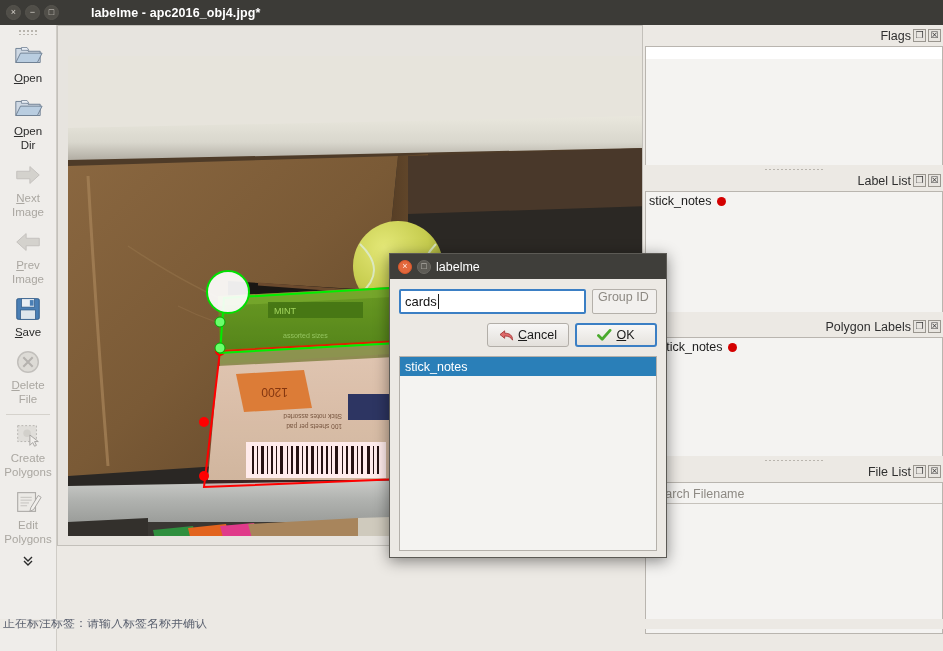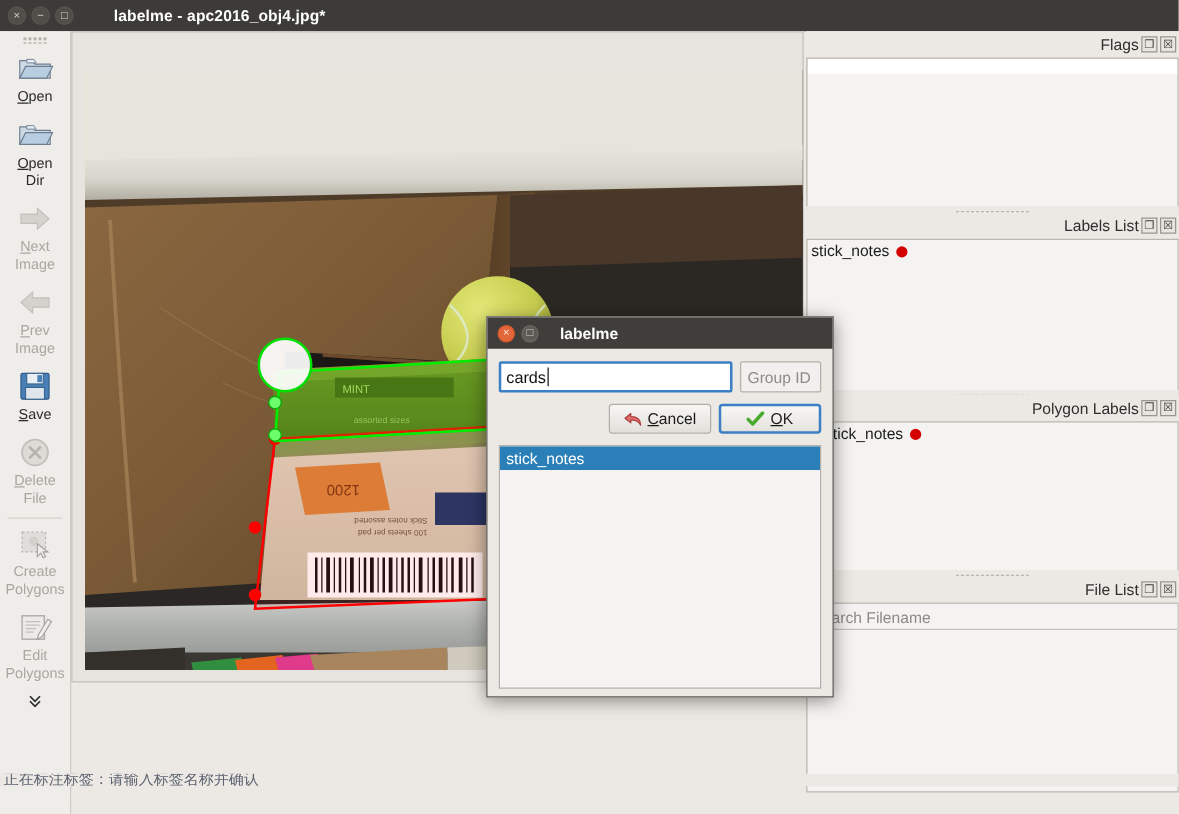--- a/index.html
+++ b/index.html
@@ -190,22 +190,22 @@
   }
   .dbtn {
     width: 14px; height: 14px; border-radius: 50%;
     margin-right: 5px;
     display: flex; align-items: center; justify-content: center;
     font-size: 9px; line-height: 1;
   }
   .dbtn.close { background: #e2683c; color: #ffe9df; border: 1px solid #d8572b; }
   .dbtn.max { background: #5d5b55; color: #cfccc5; border: 1px solid #6a6862; }
   .dlg-title-text {
-    margin-left: 12px; color: #ffffff;
-    font-size: 12.5px; font-weight: bold;
+    margin-left: 0; color: #ffffff;
+    font-size: 12.5px; font-weight: normal;
   }
   .dlg-body { padding: 10px 9px 9px 9px; }
   .row-input { display: flex; align-items: stretch; gap: 6px; }
   .text-input {
     flex: 1;
     height: 25px;
     background: #ffffff;
     border: 2px solid #3b7fc4;
     border-radius: 2px;
     display: flex; align-items: center;
@@ -216,21 +216,21 @@
     display: inline-block;
     width: 1px; height: 15px;
     background: #1a1a1a;
     margin-left: 1px;
   }
   .group-input {
     width: 65px; height: 25px;
     background: #f2f0ee;
     border: 1px solid #b4b0aa;
     border-radius: 2px;
-    display: flex; align-items: center;
+    display: flex; 
     padding-left: 5px;
     font-size: 12.5px; color: #8d8983;
   }
   .row-buttons {
     display: flex; justify-content: flex-end; gap: 6px;
     margin-top: 9px;
   }
   .dlg-btn {
     min-width: 82px; height: 24px;
     display: flex; align-items: center; justify-content: center;
@@ -511,21 +511,21 @@
         </span>
     </div>
     <div class="dock-body white-top" style="height:122px;"></div>
   </div>
   <div class="dock" style="top:165px;">
     <div class="dock-grip"></div>
   </div>
 
   <div class="dock" style="top:170px; height:148px;">
     <div class="dock-title">
-      <span class="dt-label">Labels List</span>
+      <span class="dt-label">Label List</span>
       <span class="dock-btn">
           <span>❐</span>
         </span>
       <span class="dock-btn">
           <span>☒</span>
         </span>
     </div>
     <div class="dock-body" style="height:126px; background:#f4f3f1;">
       <div class="listrow">
         <span>stick_notes</span>

